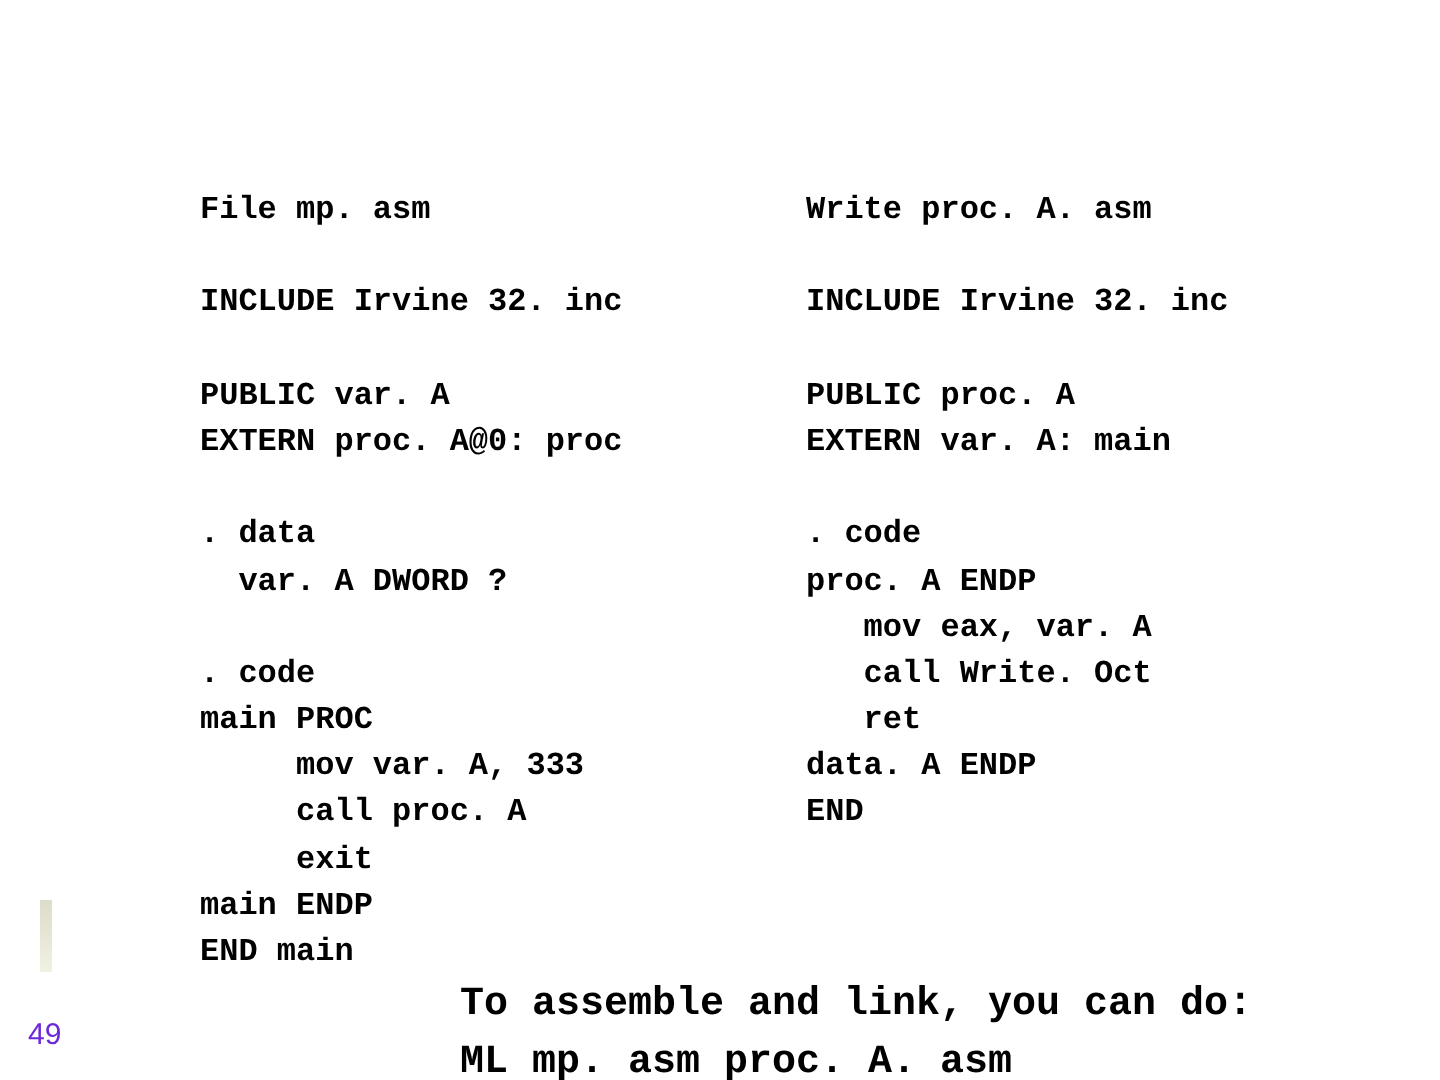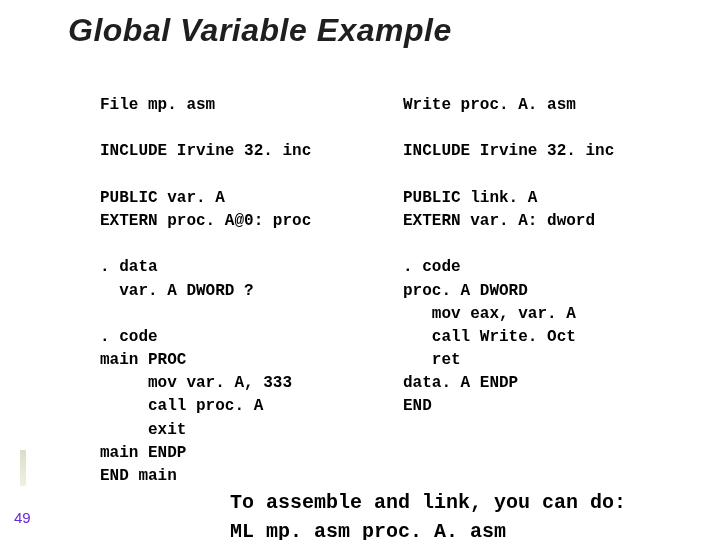--- a/index.html
+++ b/index.html
@@ -72,21 +72,20 @@
     height: 36px;
     background: linear-gradient(#aaa87a, #dcdcb8);
     opacity: 0.4;
   }
 </style>
 </head>
 <body>
 
 <div class="slide">
 
-  <div class="title">Global Variable Example</div>
 
   <div class="content">
     <div class="cols">
 
       <div class="col"><span>File mp. asm</span>
 
 <span>INCLUDE Irvine 32. inc</span>
 
 <span>PUBLIC var. A</span>
 <span>EXTERN proc. A@0: proc</span>
@@ -99,25 +98,25 @@
 <span>     mov var. A, 333</span>
 <span>     call proc. A</span>
 <span>     exit</span>
 <span>main ENDP</span>
 <span>END main</span></div>
 
       <div class="col"><span>Write proc. A. asm</span>
 
 <span>INCLUDE Irvine 32. inc</span>
 
-<span>PUBLIC link. A</span>
-<span>EXTERN var. A: dword</span>
+<span>PUBLIC proc. A</span>
+<span>EXTERN var. A: main</span>
 
 <span>. code</span>
-<span>proc. A DWORD</span>
+<span>proc. A ENDP</span>
 <span>   mov eax, var. A</span>
 <span>   call Write. Oct</span>
 <span>   ret</span>
 <span>data. A ENDP</span>
 <span>END</span></div>
 
     </div>
 
     <div class="footer"><span>To assemble and link, you can do:</span>
 <span>ML mp. asm proc. A. asm</span></div>

